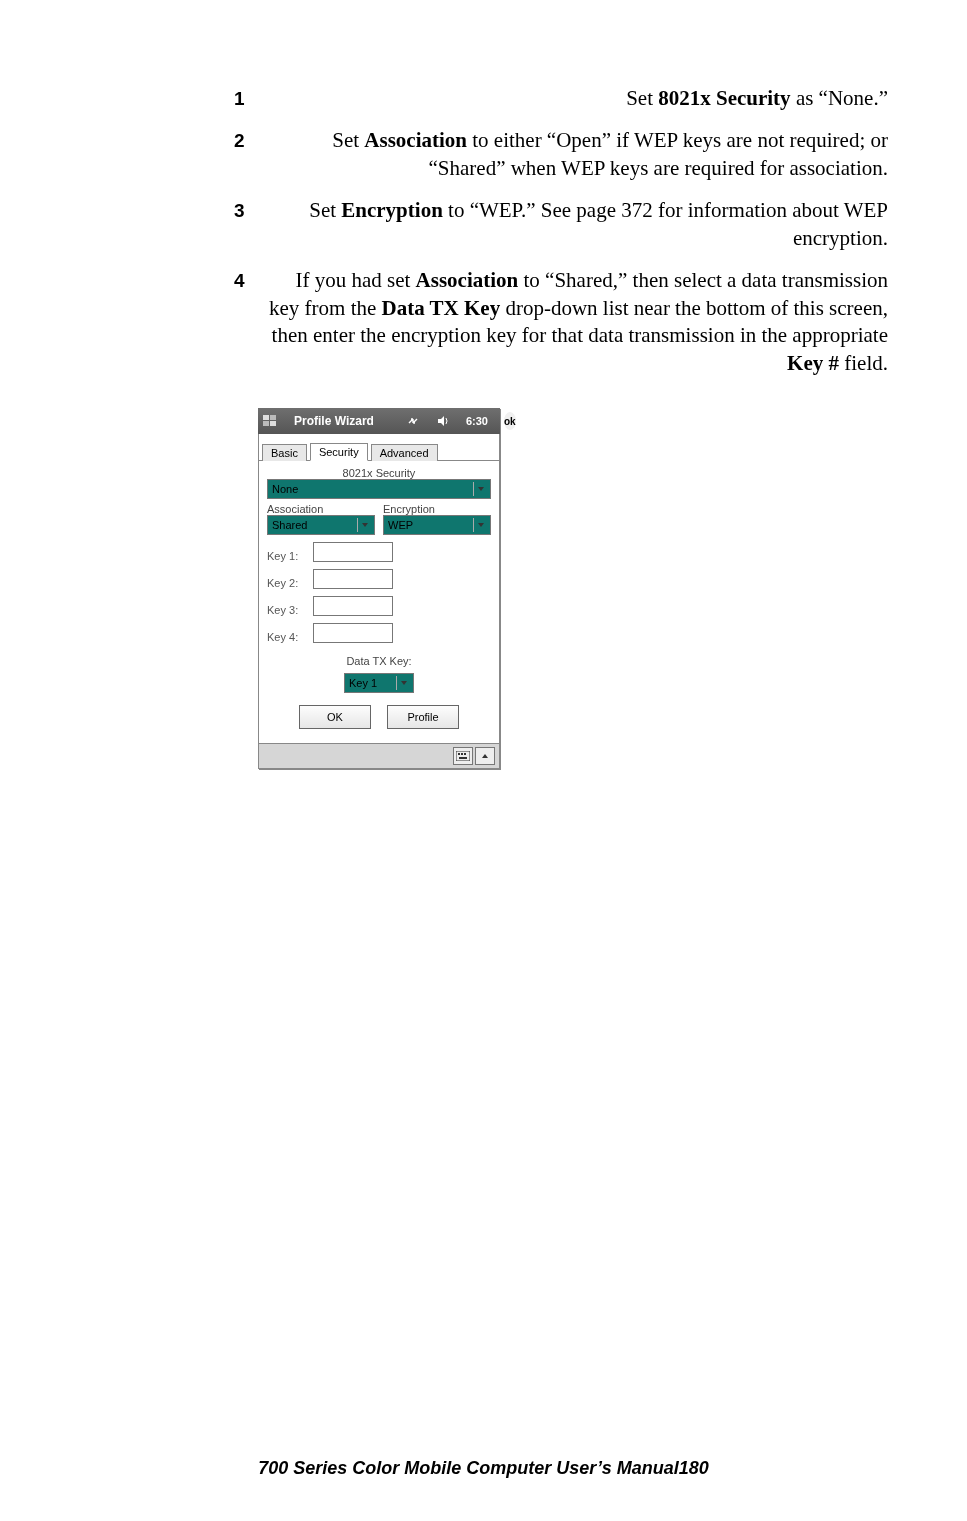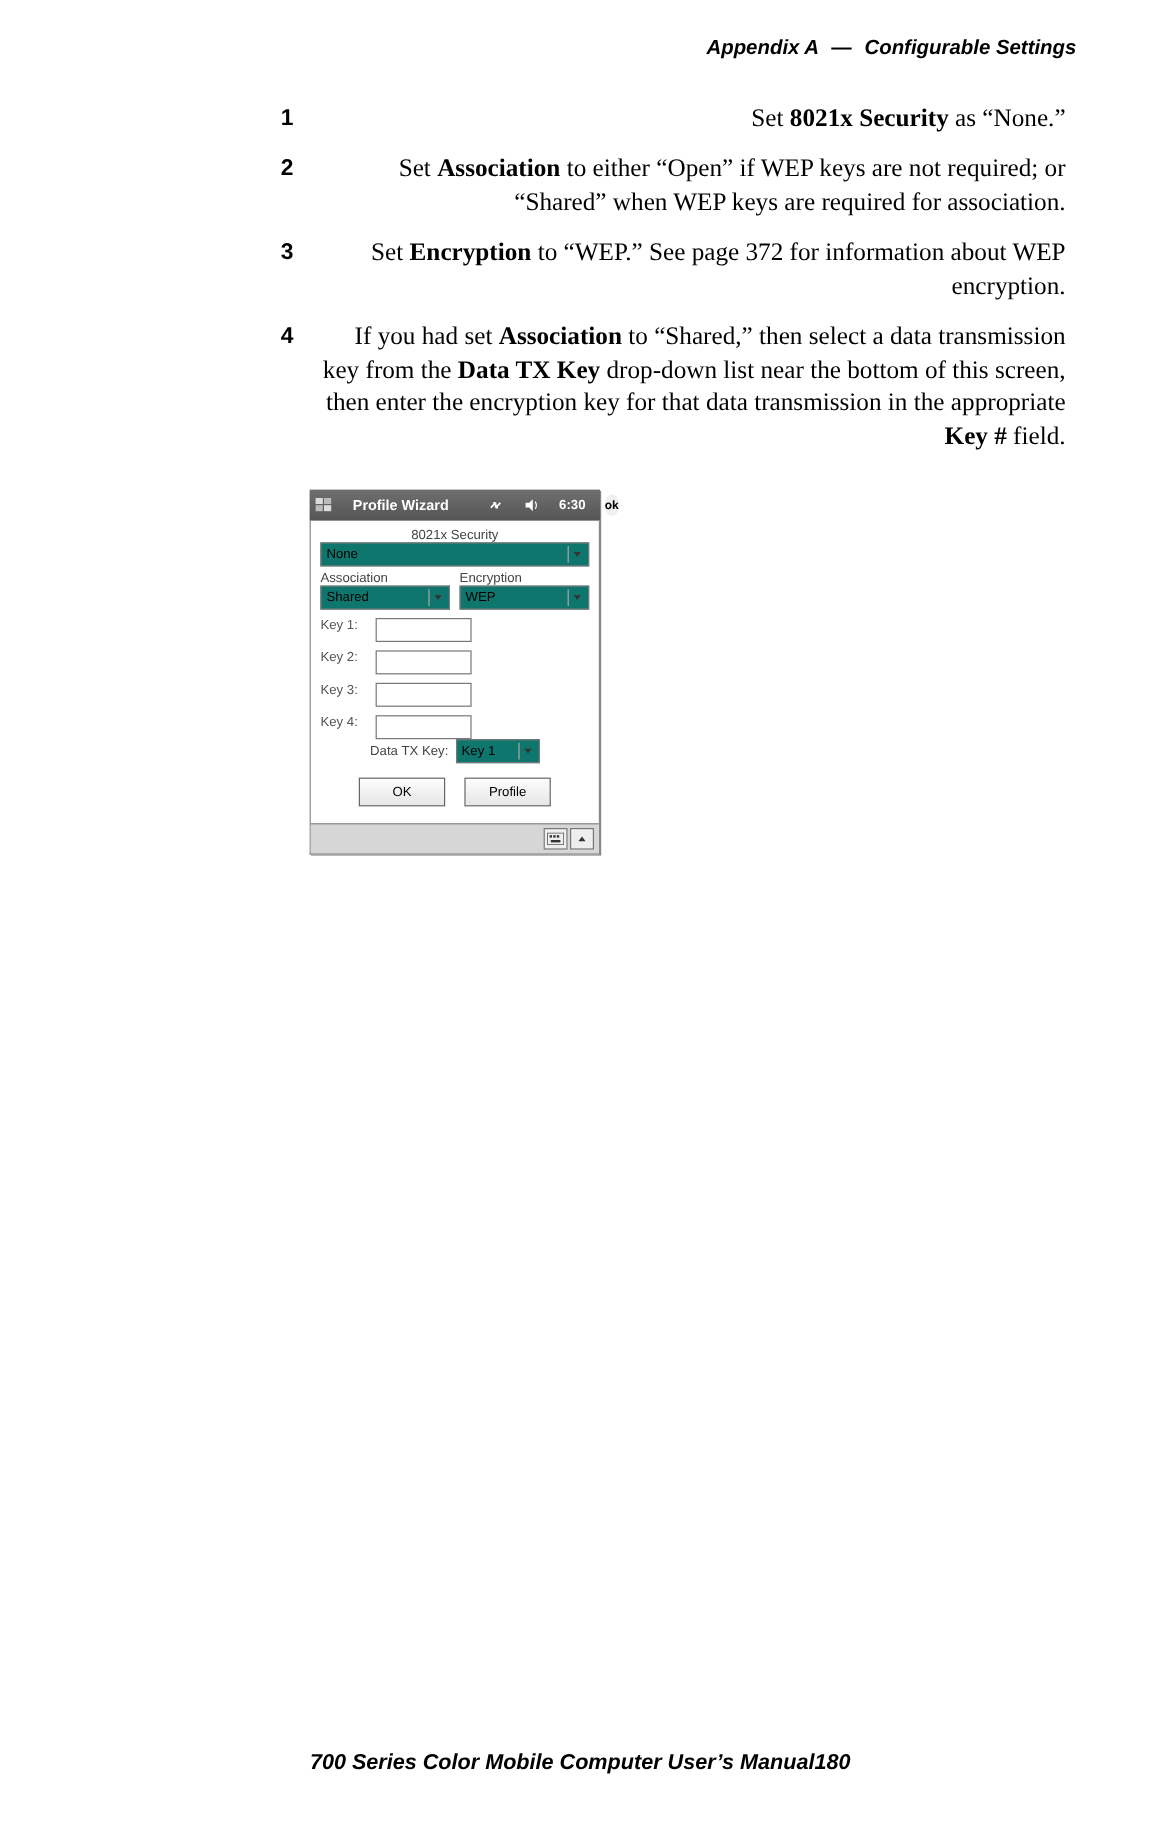--- a/index.html
+++ b/index.html
@@ -152,30 +152,30 @@
     background: #0f766e;
     font-size: 11px;
   }
   .select .caret {
     width: 14px; height: 14px; border-left: 1px solid #aaa;
     display: flex; align-items: center; justify-content: center;
   }
   .row { display: flex; gap: 8px; margin-top: 4px; }
   .col { flex: 1; }
   .keyrow {
-    display: flex; align-items: flex-start; gap: 6px;
+    display: flex; align-items: flex-end; gap: 6px;
     margin-top: 7px;
   }
   .keyrow .klbl { width: 40px; color: #555; font-size: 11px; }
   .keyrow .kinput {
     width: 78px; height: 18px; border: 1px solid #777; background: #fff;
   }
   .txkey-row {
-    display: flex; align-items: center; justify-content: center;
-    gap: 6px; margin-top: 0;
+    display: flex; align-items: center; justify-content: flex-end;
+    gap: 6px; margin-top: 12px; flex-direction: column;
   }
   .txkey-row .select { width: 62px; }
   .btnbar {
     display: flex; justify-content: center; gap: 16px;
     margin-top: 12px; padding-bottom: 8px;
   }
   .btn {
     width: 70px; height: 22px;
     border: 1px solid #666;
     background: linear-gradient(#fdfdfd, #e6e6e6);
@@ -206,25 +206,20 @@
     font-weight: 700;
     font-style: italic;
     font-size: 18px;
   }
 </style>
 </head>
 <body>
 
 <div class="page">
 
-  <div class="running-head">
-    <span>Appendix A</span>
-    <span class="dash">—</span>
-    <span>Configurable Settings</span>
-  </div>
 
   <div class="content">
 
     <ol class="steps">
       <li>
         <span>Set </span><span class="b">8021x Security</span><span> as “None.”</span>
       </li>
       <li>
         <span>Set </span><span class="b">Association</span><span> to either “Open” if WEP keys are not required; or “Shared” when WEP keys are required for association.</span>
       </li>
@@ -259,20 +254,25 @@
             <svg width="14" height="14" viewBox="0 0 14 14">
                 <polygon points="2,5 5,5 8,2 8,12 5,9 2,9" fill="#fff"></polygon>
                 <path d="M10 4 Q12 7 10 10" stroke="#fff" stroke-width="1" fill="none"></path>
               </svg>
           </span>
           <span class="tb-time">6:30</span>
           <span class="tb-ok">ok</span>
         </div>
 
         <div class="client">
+          <div class="tabstrip">
+            <div class="tab">Basic</div>
+            <div class="tab active">Security</div>
+            <div class="tab">Advanced</div>
+          </div>
 
           <div class="form">
             <div class="lbl center">8021x Security</div>
             <div class="select">
               <span>None</span>
               <span class="caret">
                 <svg width="8" height="8" viewBox="0 0 8 8">
                     <polygon points="1,2 7,2 4,6" fill="#333"></polygon>
                   </svg>
               </span>

